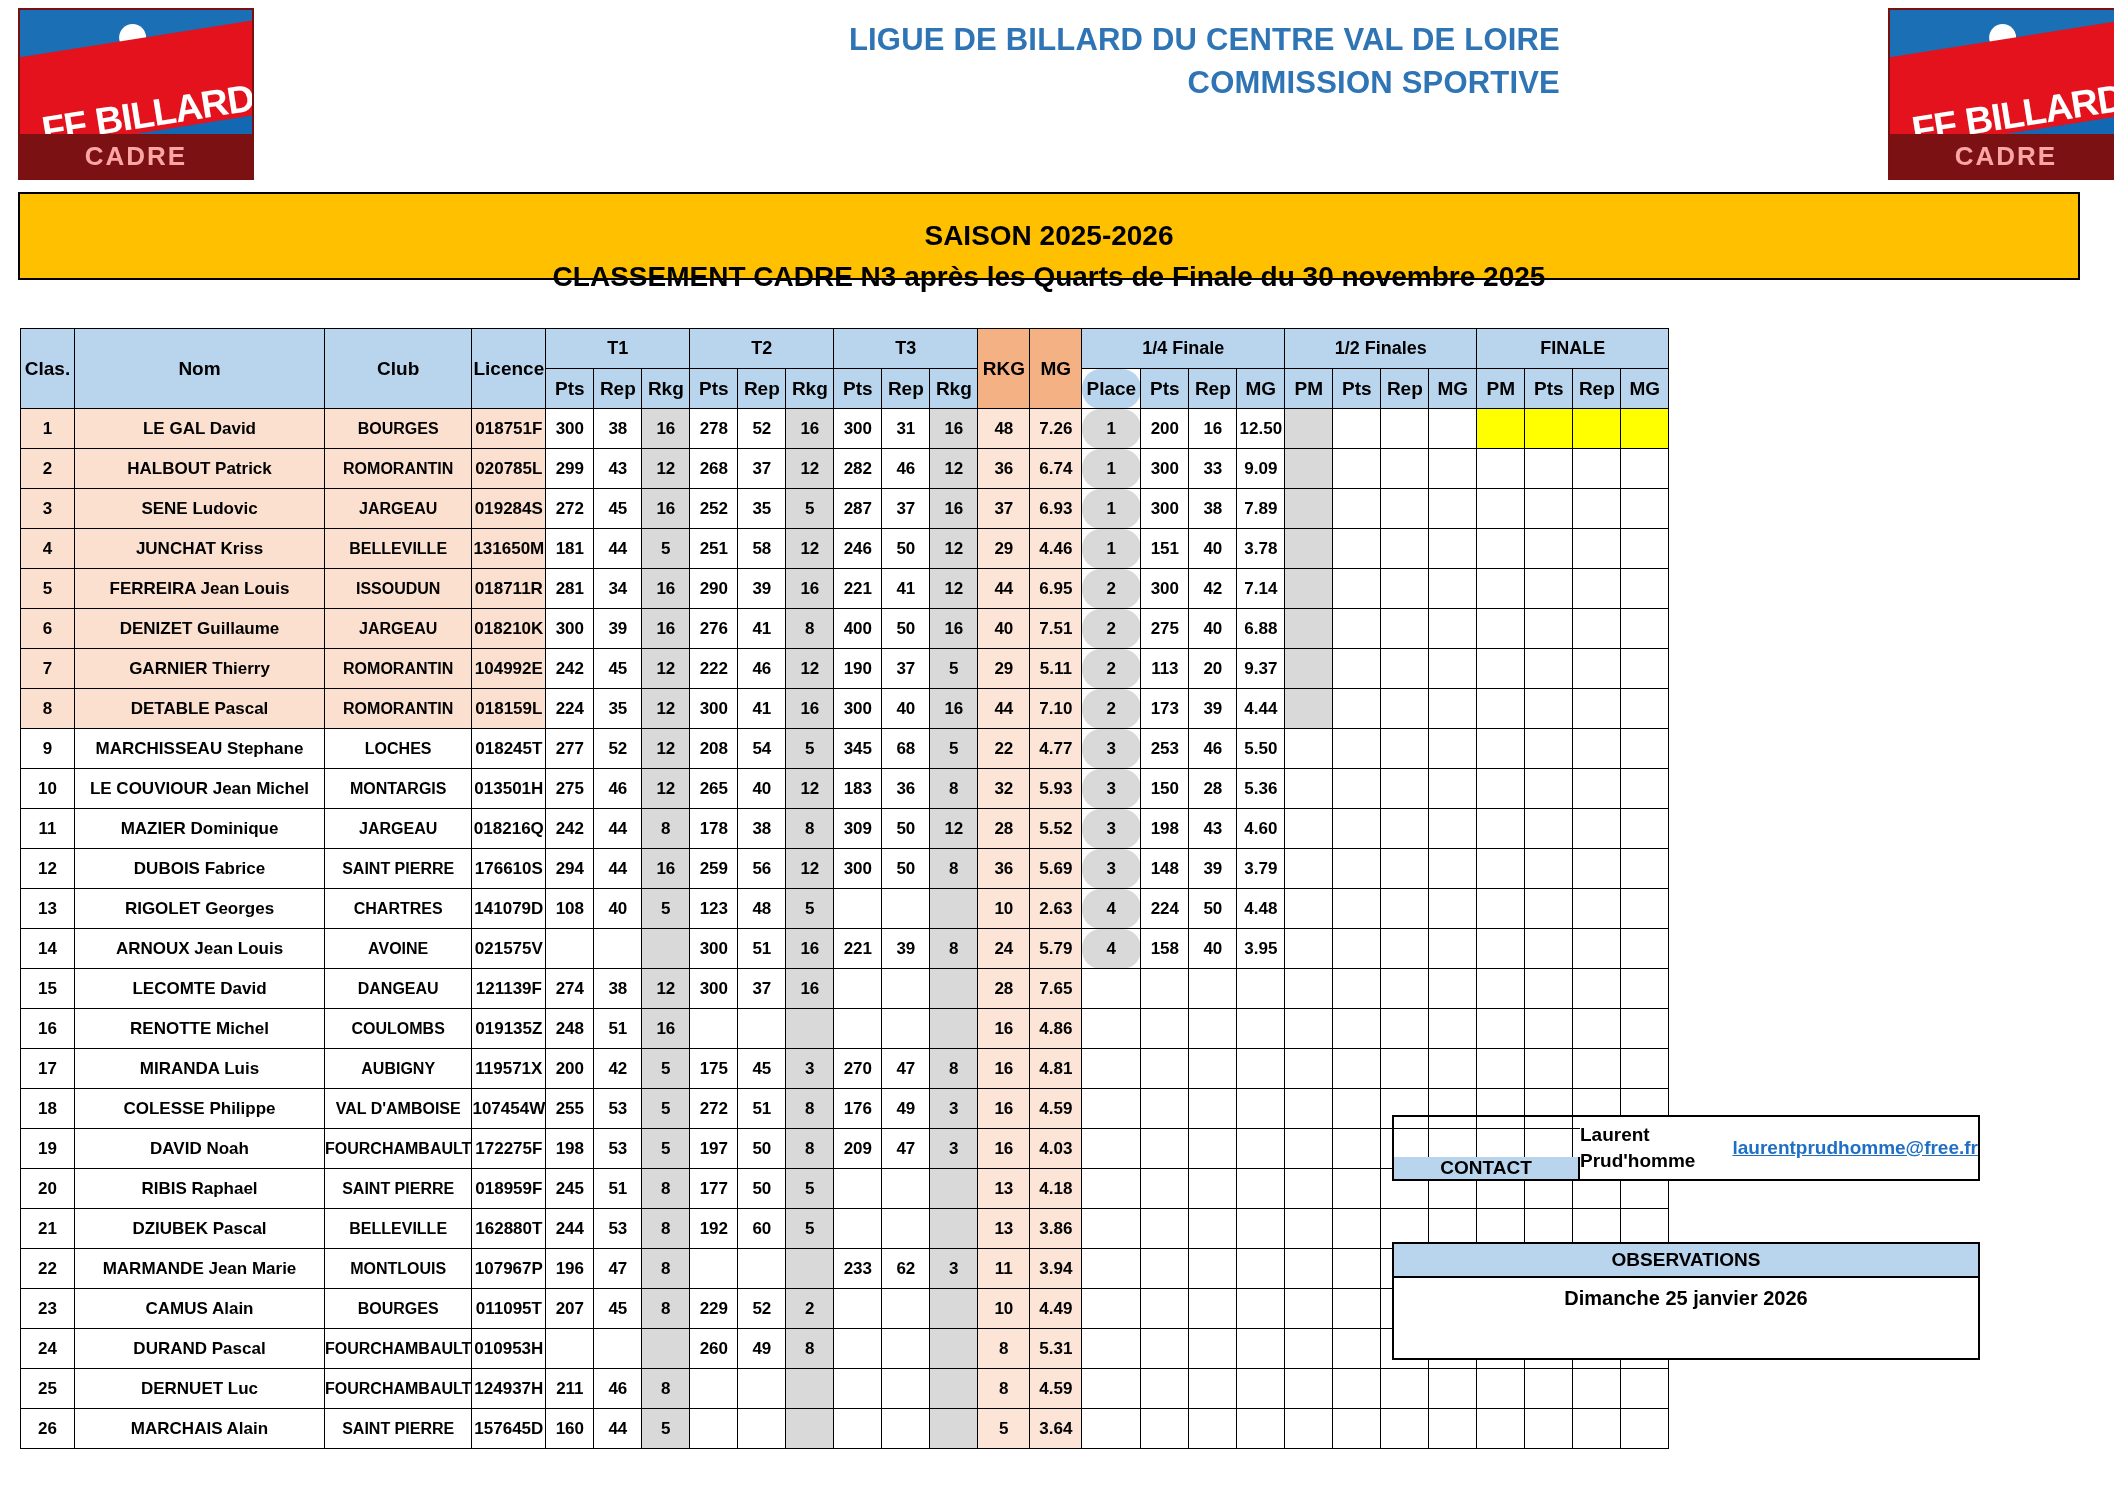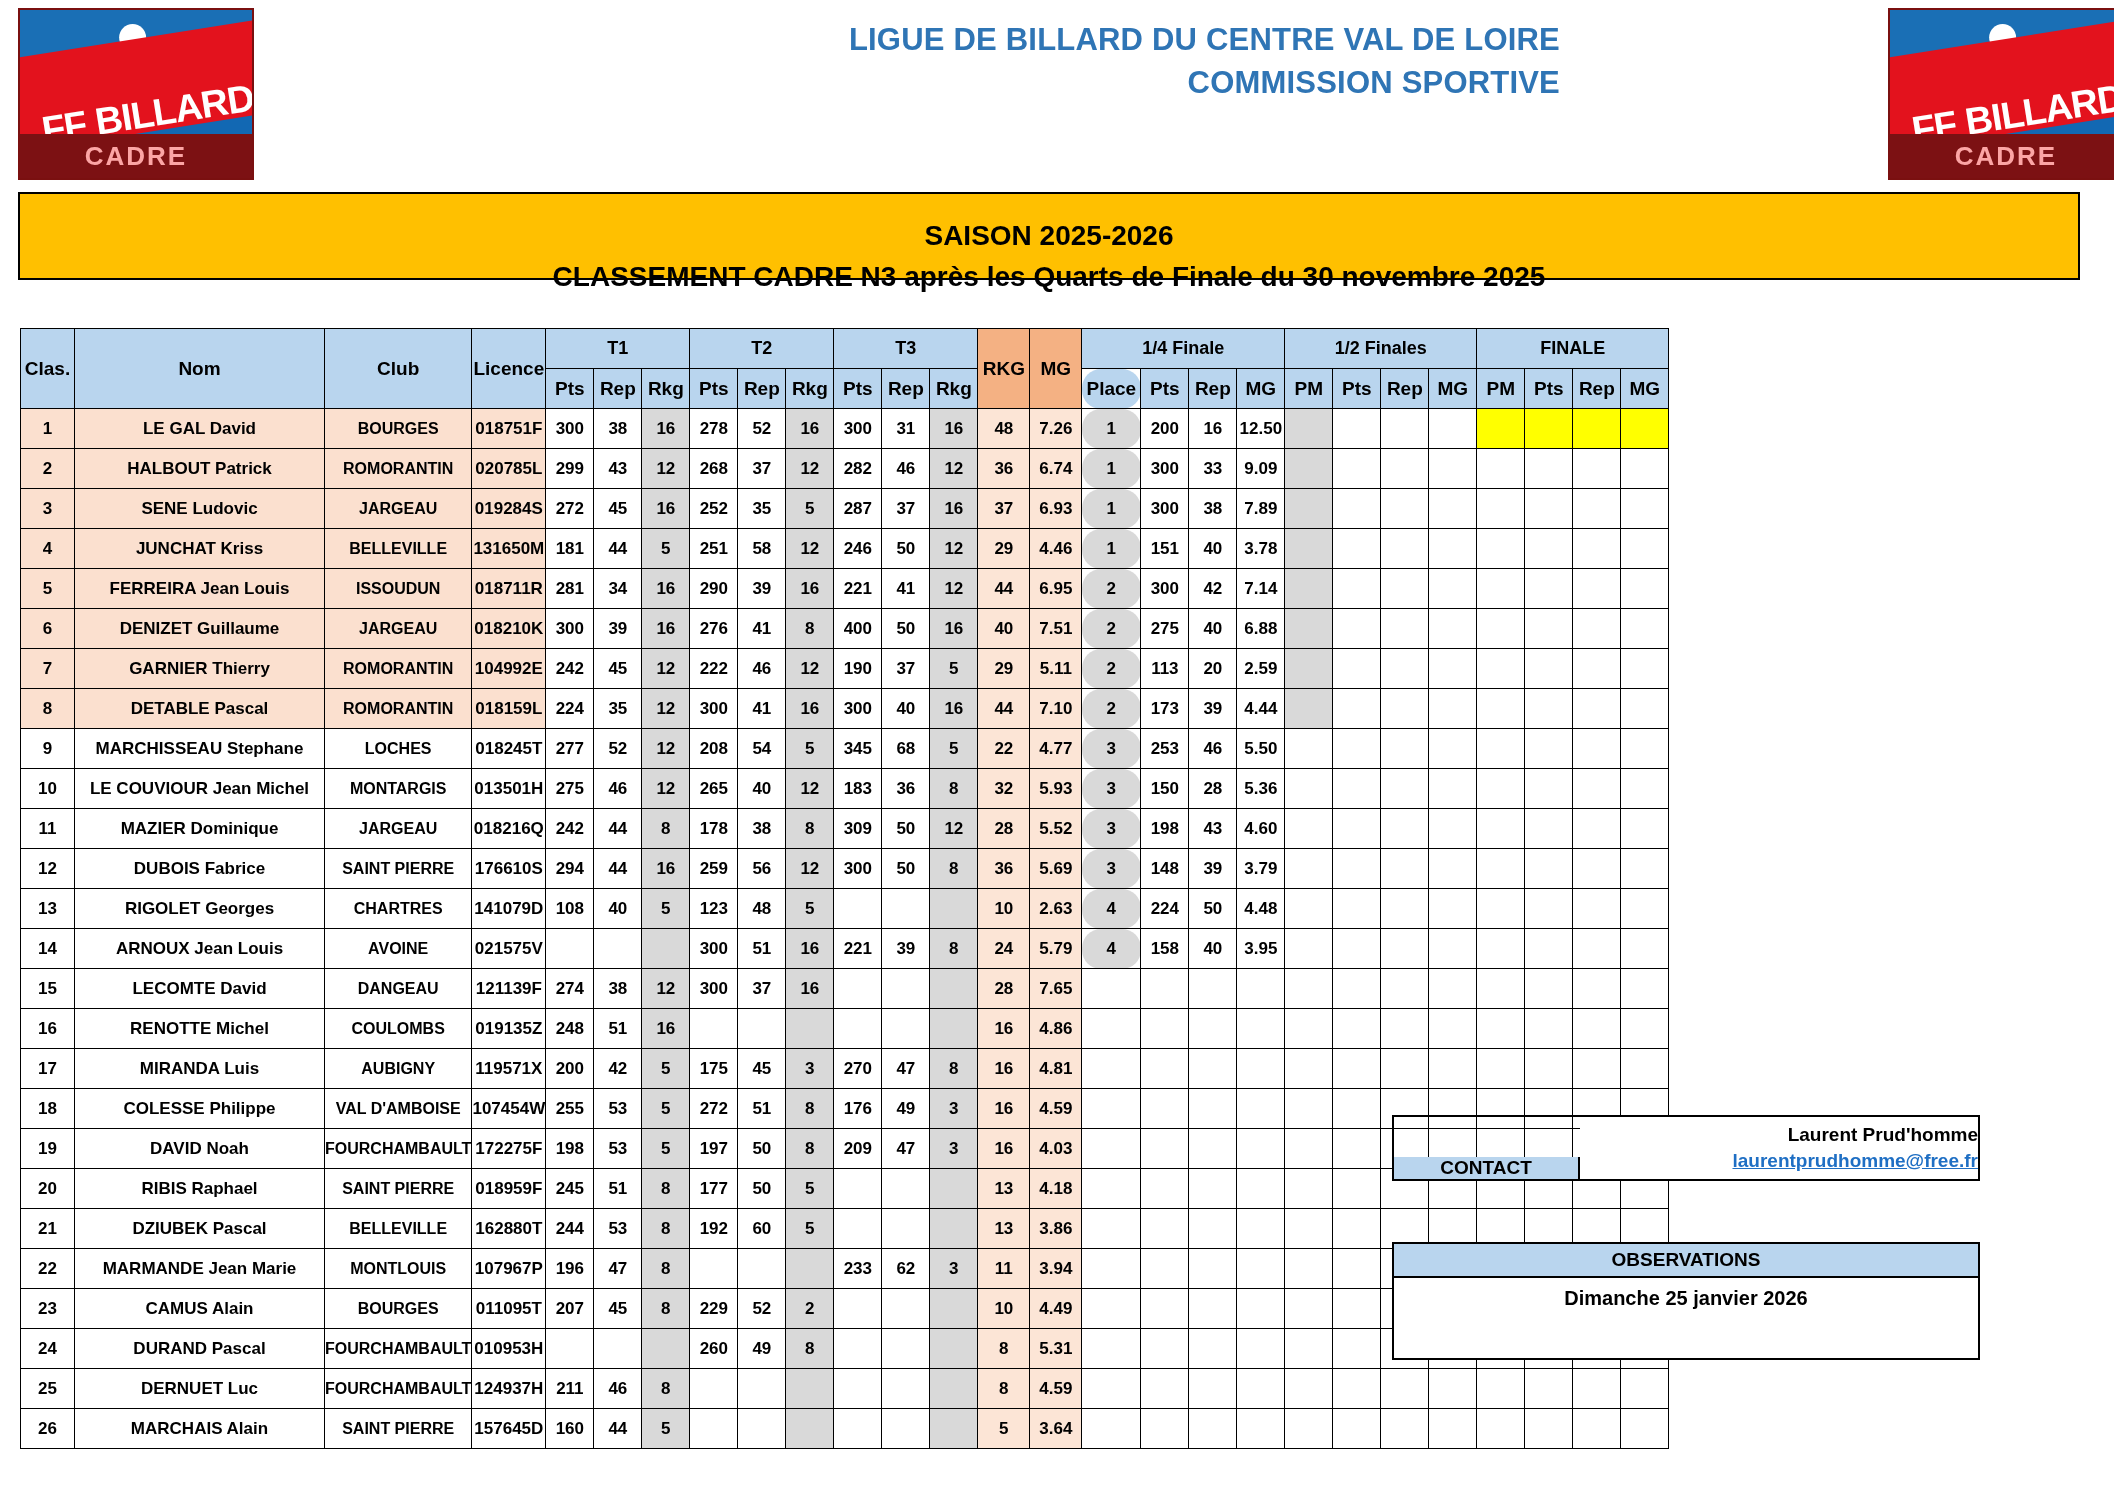--- a/index.html
+++ b/index.html
@@ -111,21 +111,21 @@
   .contact-box{
     position:absolute;left:1392px;top:1115px;width:588px;height:66px;
     border:2px solid #000;box-sizing:border-box;display:flex;
   }
   .contact-label{
     width:186px;background:#b9d5ee;border-right:2px solid #000;
     display:flex;align-items:center;justify-content:center;
     font-weight:bold;font-size:19px;box-sizing:border-box;margin-top:40px;
   }
   .contact-body{
-    flex:1;display:flex;flex-direction:column;align-items:flex-end;justify-content:center;
+    flex:1;display:flex;flex-direction:row;align-items:center;justify-content:center;
     background:#fff;
     border-radius:9px;
   }
   .contact-name{font-weight:bold;font-size:19px;color:#000;line-height:26px;}
   .contact-mail{font-weight:bold;font-size:19px;color:#1f6fc4;text-decoration:underline;line-height:26px;}
   .obs-box{
     position:absolute;left:1392px;top:1242px;width:588px;height:118px;
     border:2px solid #000;box-sizing:border-box;background:#fff;
   }
   .obs-head{
@@ -406,21 +406,21 @@
         <td class="w-num">46</td>
         <td class="rkgcol w-num">12</td>
         <td class="w-num">190</td>
         <td class="w-num">37</td>
         <td class="rkgcol w-num">5</td>
         <td class="rkgtot w-rkgmg">29</td>
         <td class="mgtot w-rkgmg">5.11</td>
         <td class="placecell w-place">2</td>
         <td class="w-f">113</td>
         <td class="w-f">20</td>
-        <td class="w-f">2.59</td>
+        <td class="w-f">9.37</td>
         <td class="pmcell w-f"></td>
         <td class="w-f"></td>
         <td class="w-f"></td>
         <td class="w-f"></td>
         <td class="w-f"></td>
         <td class="w-f"></td>
         <td class="w-f"></td>
         <td class="w-f"></td>
       </tr>
       <tr class="top8">

